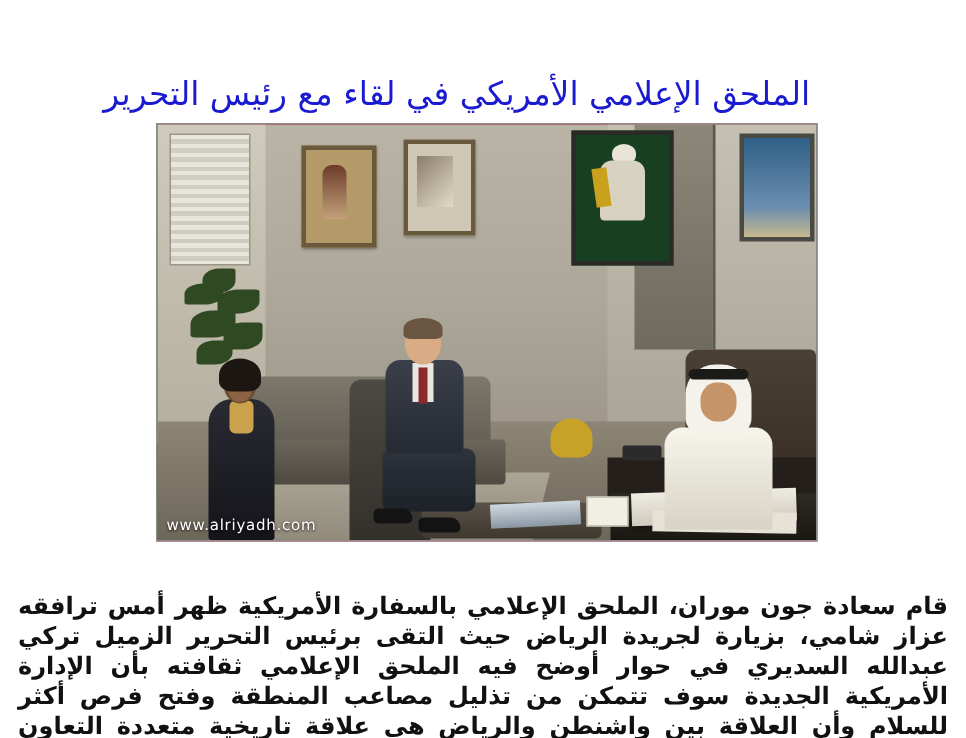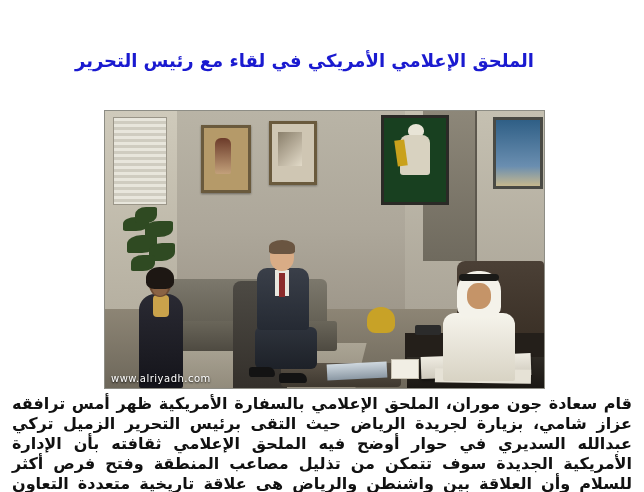--- a/index.html
+++ b/index.html
@@ -21,36 +21,35 @@
     box-sizing: border-box;
   }
   .headline {
     position: absolute;
     top: 36px;
     left: 0;
     width: 609px;
     text-align: center;
     color: #1a1ad0;
     font-family: "DejaVu Sans", sans-serif;
-    font-weight: bold;
-    font-size: 18px;
+    font-weight: normal;
+    font-size: 22px;
     line-height: 26px;
     direction: rtl;
     letter-spacing: 0px;
   }
   .photo-frame {
     position: absolute;
     left: 104px;
     top: 82px;
     width: 439px;
     height: 277px;
     background: #be185d;
     border: 1px solid #8d8d85;
     overflow: hidden;
-    margin-top: 28px;
   }
   .photo {
     position: absolute;
     inset: 0;
     overflow: hidden;
   }
 
   
   .wall {
     position: absolute;

